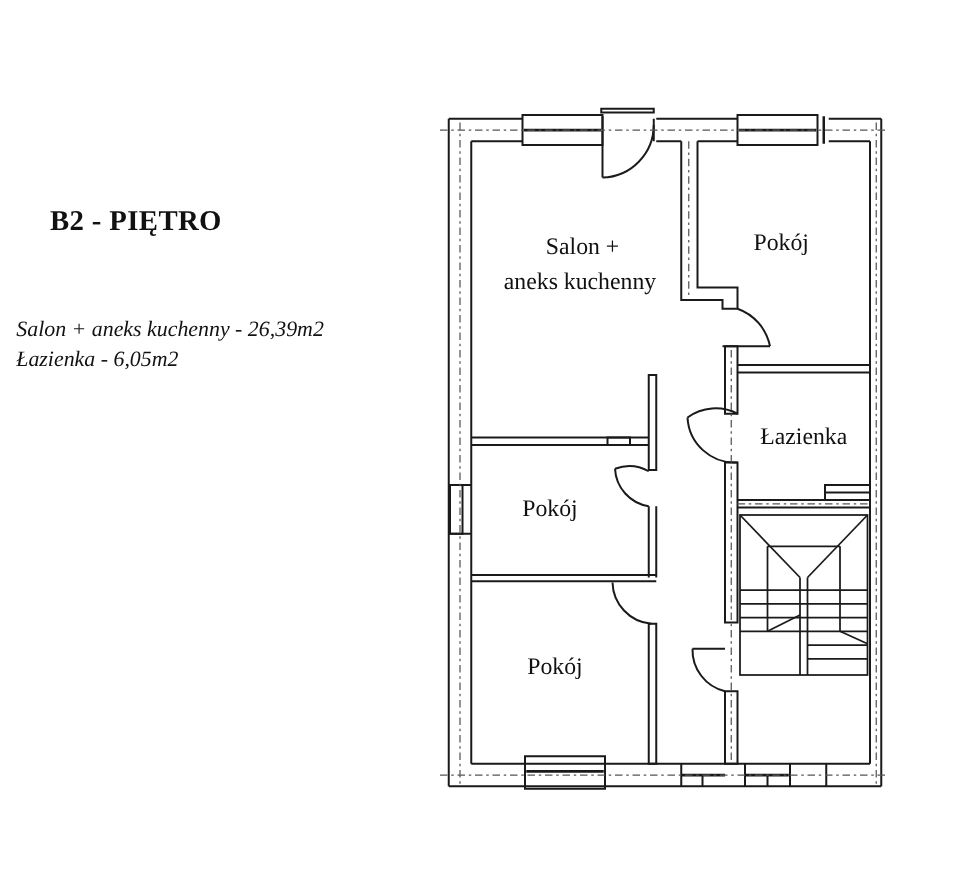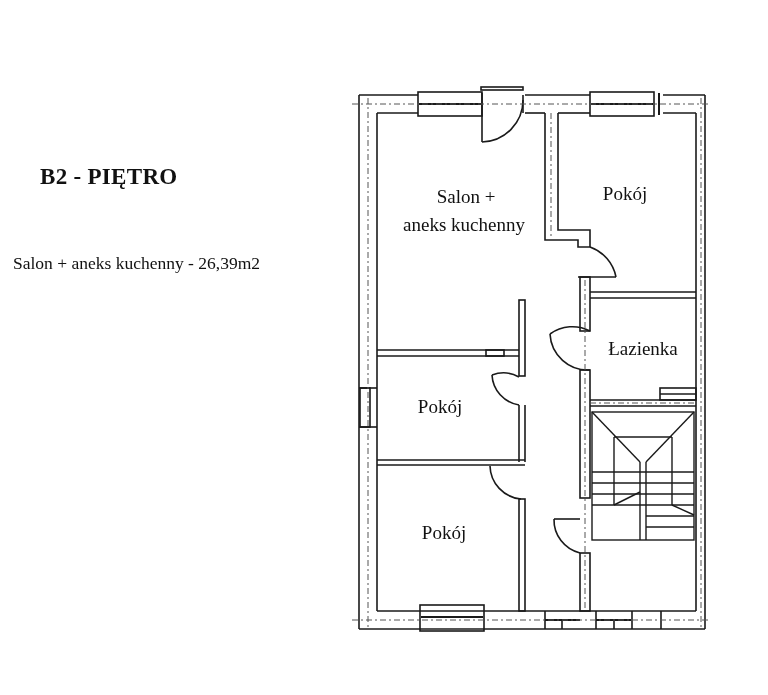--- a/index.html
+++ b/index.html
@@ -1,29 +1,30 @@
 <!DOCTYPE html>
 <html><head>
   <meta charset="utf-8">
   <style>
     html, body { margin: 0; padding: 0; background: #ffffff; }
     body { width: 768px; height: 695px; position: relative; overflow: hidden; font-family: "Liberation Serif", "DejaVu Serif", serif; color: #111; }
     .title { position: absolute; left: 12px; top: 164px; font-size: 23px; font-weight: bold; letter-spacing: 0.3px; margin-left: 28px; }
-    .areas { position: absolute; left: 13px; top: 252px; font-size: 17.5px; line-height: 23.5px; }
+    .areas { position: absolute; left: 13px; top: 252px; font-size: 17.5px; font-style: italic; line-height: 23.5px; }
     .areas div { white-space: nowrap; }
     svg.plan { position: absolute; left: 0; top: 0; }
     .room-label { font-family: "Liberation Serif", "DejaVu Serif", serif; font-size: 19px; fill: #111; }
   </style>
 </head>
 <body>
 
 <div class="title">B2 - PIĘTRO</div>
 
 <div class="areas">
   <div>Salon + aneks kuchenny - 26,39m2</div>
+  <div>Łazienka - 6,05m2</div>
 </div>
 
 <svg class="plan" width="768" height="695" viewBox="0 0 768 695" xmlns="http://www.w3.org/2000/svg">
   <g fill="none" stroke="#1a1a1a" stroke-width="1.6">
 
     <g>
 
       <line x1="359" y1="95" x2="359" y2="629"></line>
       <line x1="705" y1="95" x2="705" y2="629"></line>
       <line x1="359" y1="629" x2="705" y2="629"></line>

